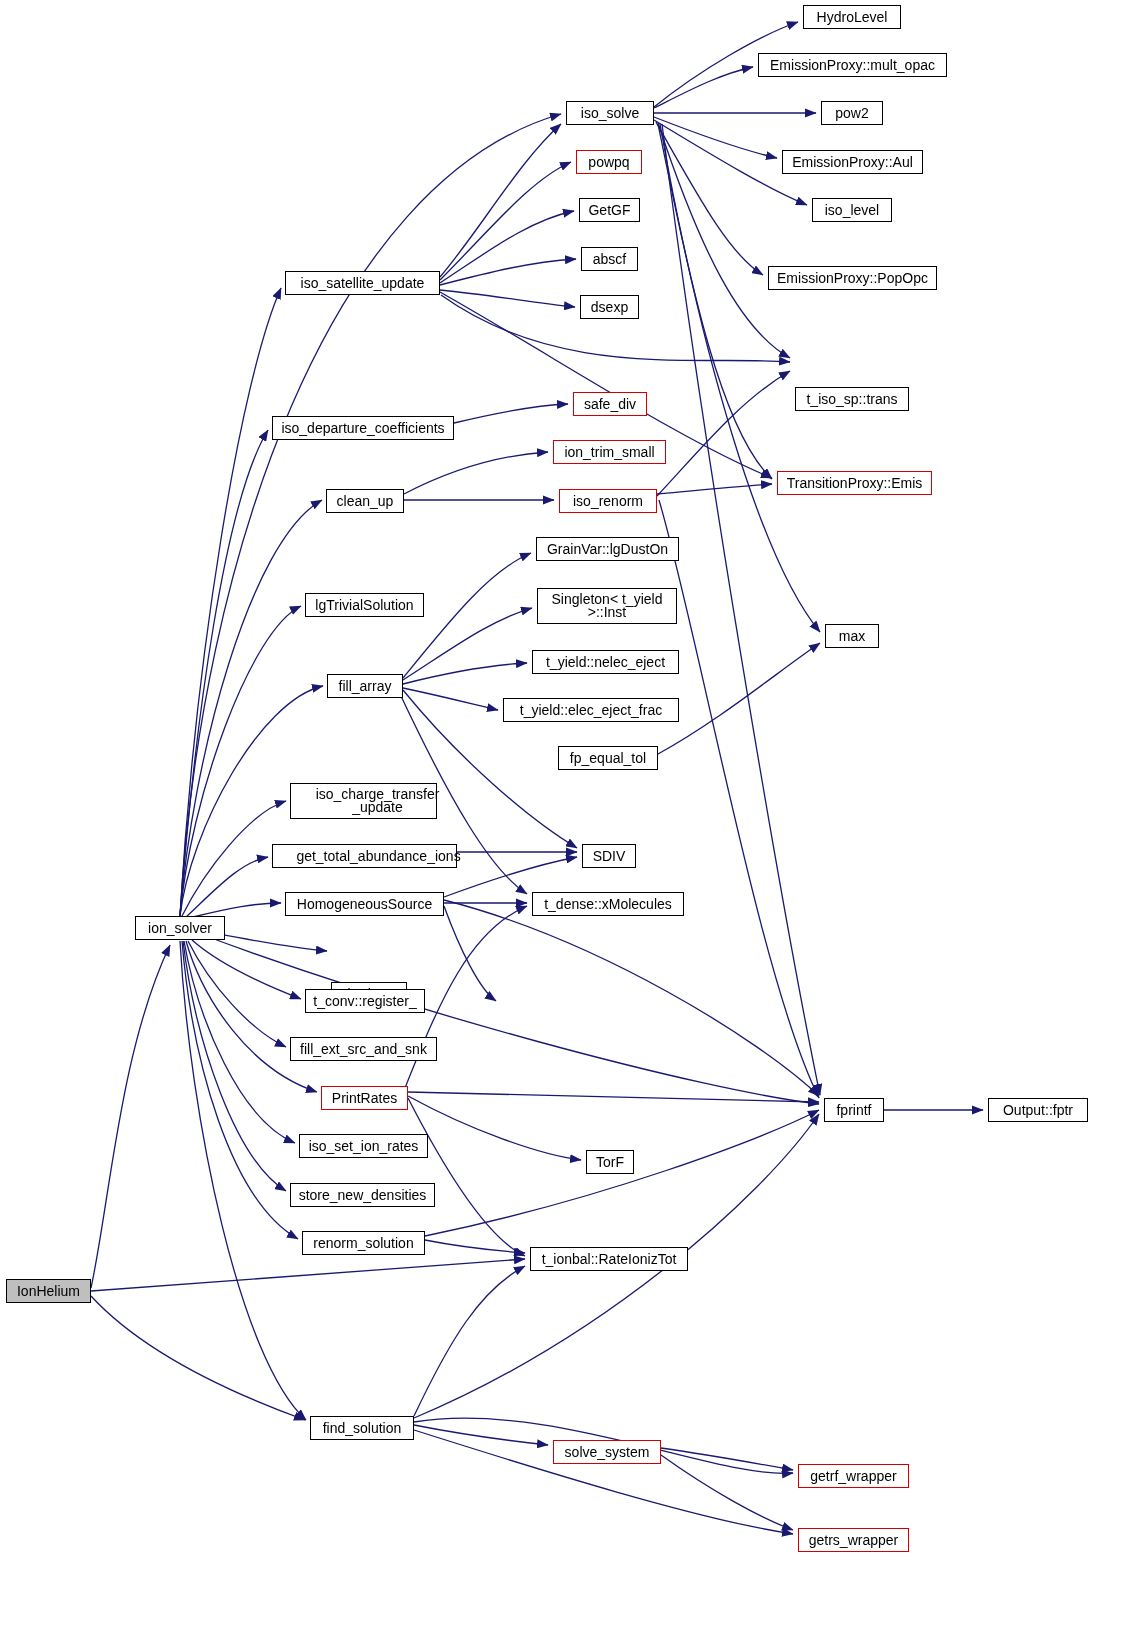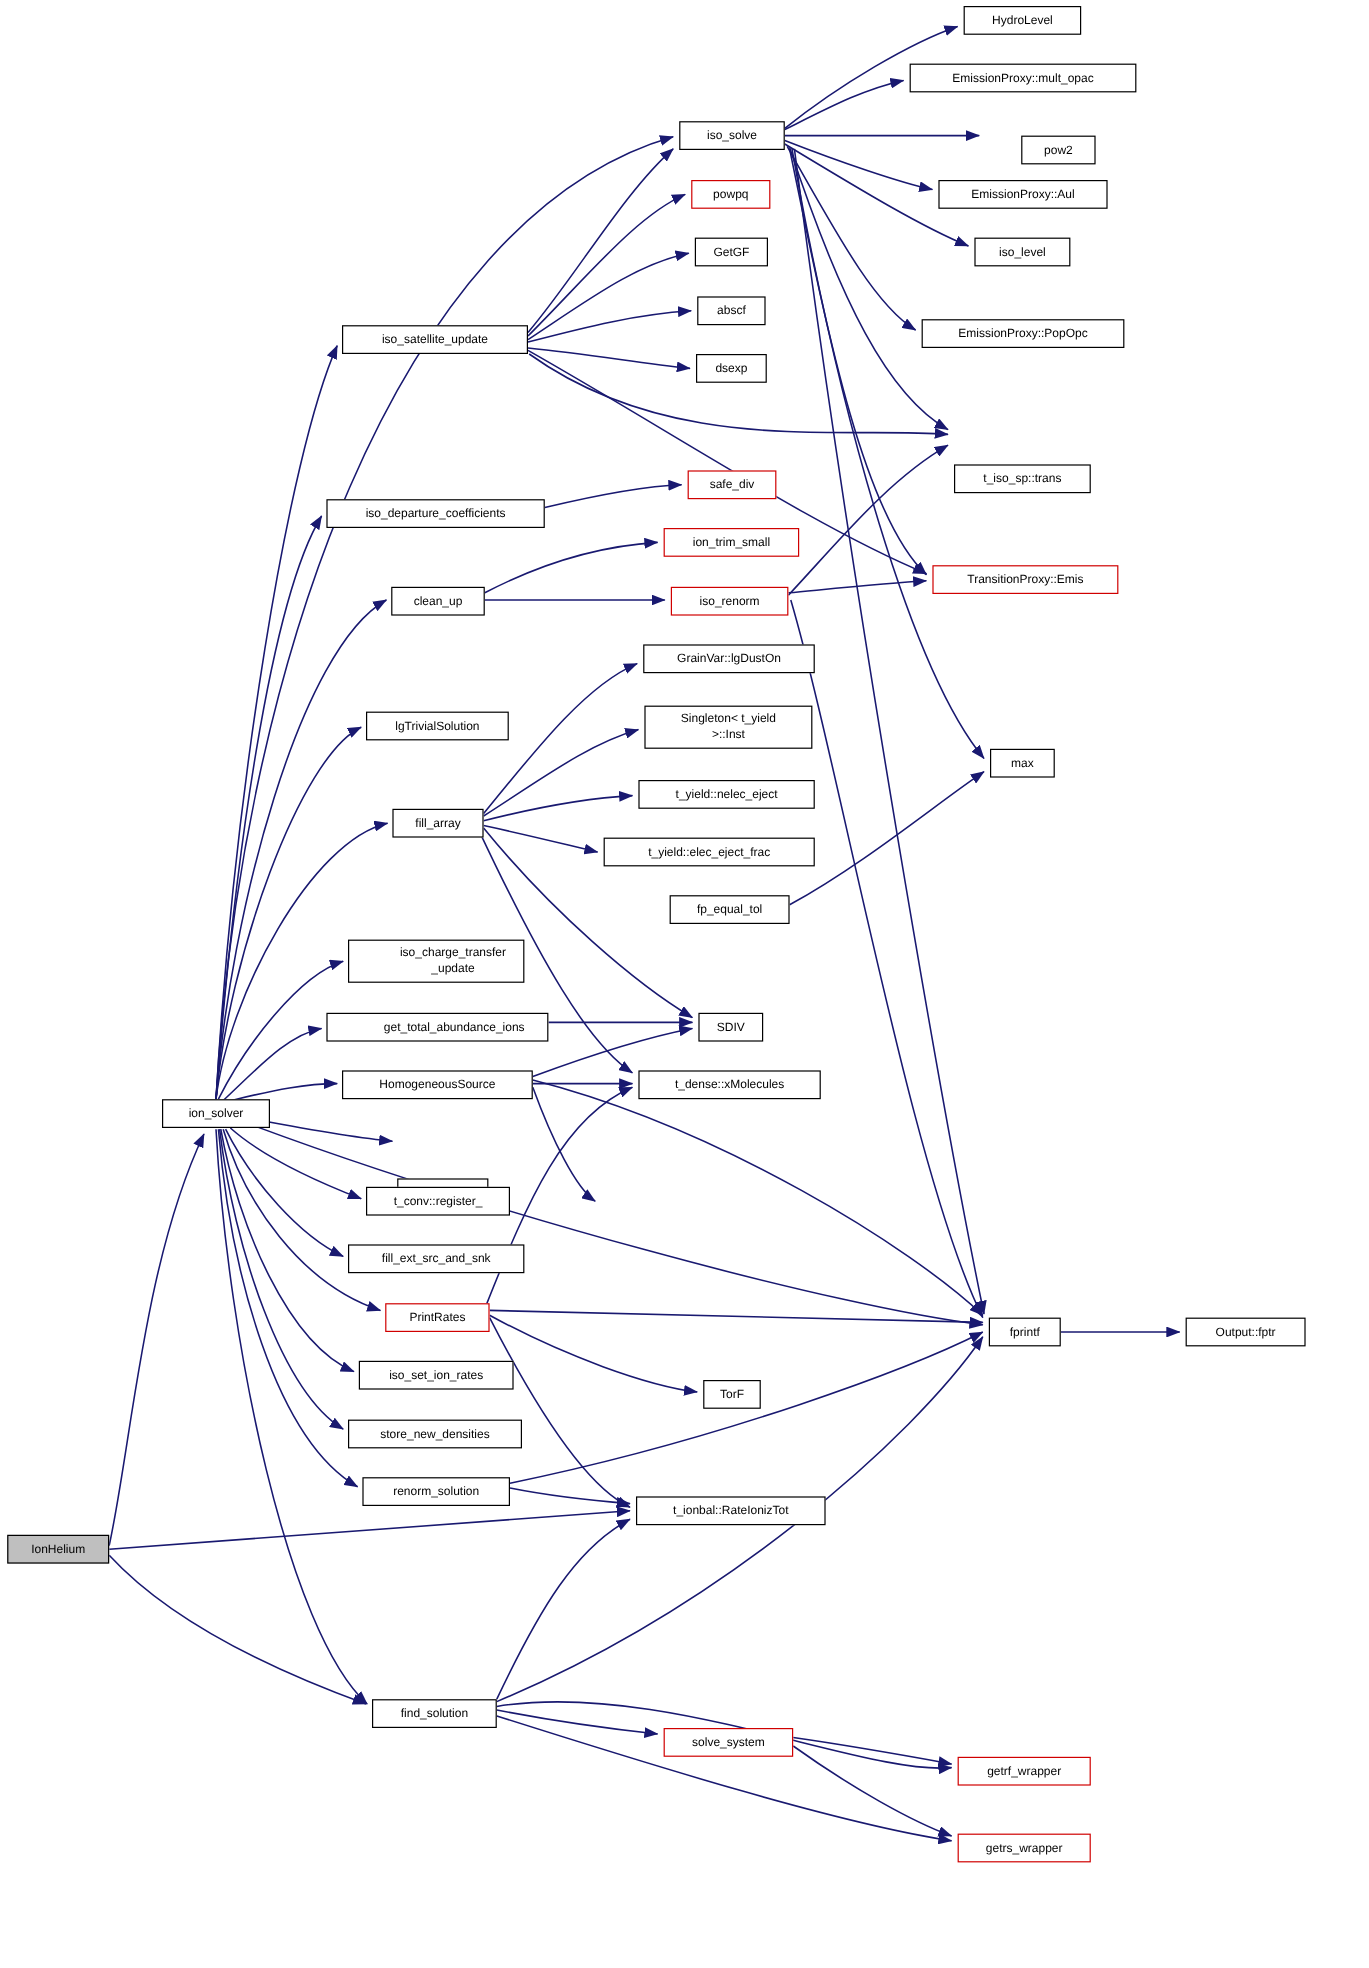--- a/index.html
+++ b/index.html
@@ -1,20 +1,20 @@
 <!DOCTYPE html>
 <html><head>
 <meta charset="utf-8">
 <style>
   html,body{margin:0;padding:0;background:#ffffff;}
   body{font-family:"Liberation Sans", sans-serif;}
   #canvas{position:relative;width:1141px;height:1640px;overflow:hidden;background:#fff;}
   .node{position:absolute;box-sizing:border-box;border:1px solid #000;background:#fff;
         display:flex;align-items:center;justify-content:center;text-align:center;
-        font-size:10px;line-height:13px;color:#000;white-space:pre;}
+        font-size:14px;line-height:13px;color:#000;white-space:pre;}
   .node.red{border-color:#d00000;}
   .node.gray{background:#bfbfbf;border-color:#000;}
   svg.edges{position:absolute;left:0;top:0;width:1141px;height:1640px;pointer-events:none;}
 </style>
 </head>
 <body>
 
 <div id="canvas">
   <svg class="edges" viewBox="0 0 1141 1640">
     <defs>
@@ -110,21 +110,21 @@
 
       <path d="M884 1110 L983 1110"></path>
     </g>
   </svg>
 
   <div class="node gray" style="left:6px;top:1279px;width:85px;height:24px;">IonHelium</div>
   <div class="node" style="left:135px;top:916px;width:90px;height:24px;">ion_solver</div>
   <div class="node" style="left:566px;top:101px;width:88px;height:24px;">iso_solve</div>
   <div class="node" style="left:803px;top:5px;width:98px;height:24px;">HydroLevel</div>
   <div class="node" style="left:758px;top:53px;width:189px;height:24px;">EmissionProxy::mult_opac</div>
-  <div class="node" style="left:821px;top:113px;width:62px;height:24px;margin-left:30px;">pow2</div>
+  <div class="node" style="left:821px;top:101px;width:62px;height:24px;">pow2</div>
   <div class="node" style="left:782px;top:150px;width:141px;height:24px;">EmissionProxy::Aul</div>
   <div class="node" style="left:812px;top:198px;width:80px;height:24px;">iso_level</div>
   <div class="node" style="left:768px;top:266px;width:169px;height:24px;">EmissionProxy::PopOpc</div>
   <div class="node" style="left:795px;top:350px;width:114px;height:24px;margin-top:37px;">t_iso_sp::trans</div>
   <div class="node red" style="left:777px;top:471px;width:155px;height:24px;">TransitionProxy::Emis</div>
   <div class="node" style="left:825px;top:624px;width:54px;height:24px;">max</div>
   <div class="node" style="left:285px;top:271px;width:155px;height:24px;">iso_satellite_update</div>
   <div class="node red" style="left:576px;top:150px;width:66px;height:24px;">powpq</div>
   <div class="node" style="left:579px;top:198px;width:61px;height:24px;">GetGF</div>
   <div class="node" style="left:581px;top:247px;width:57px;height:24px;">abscf</div>

